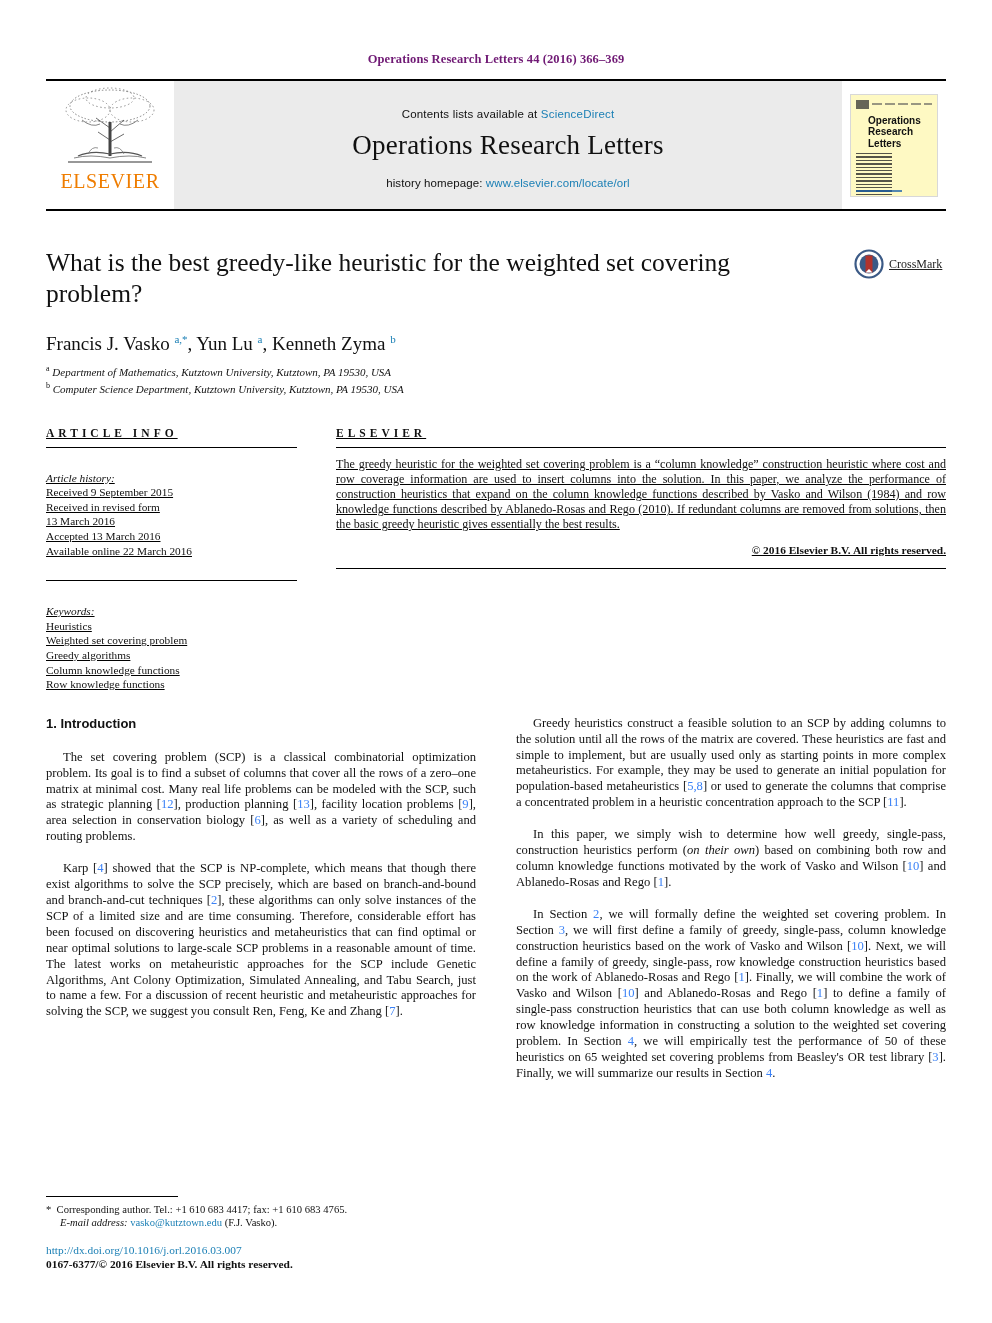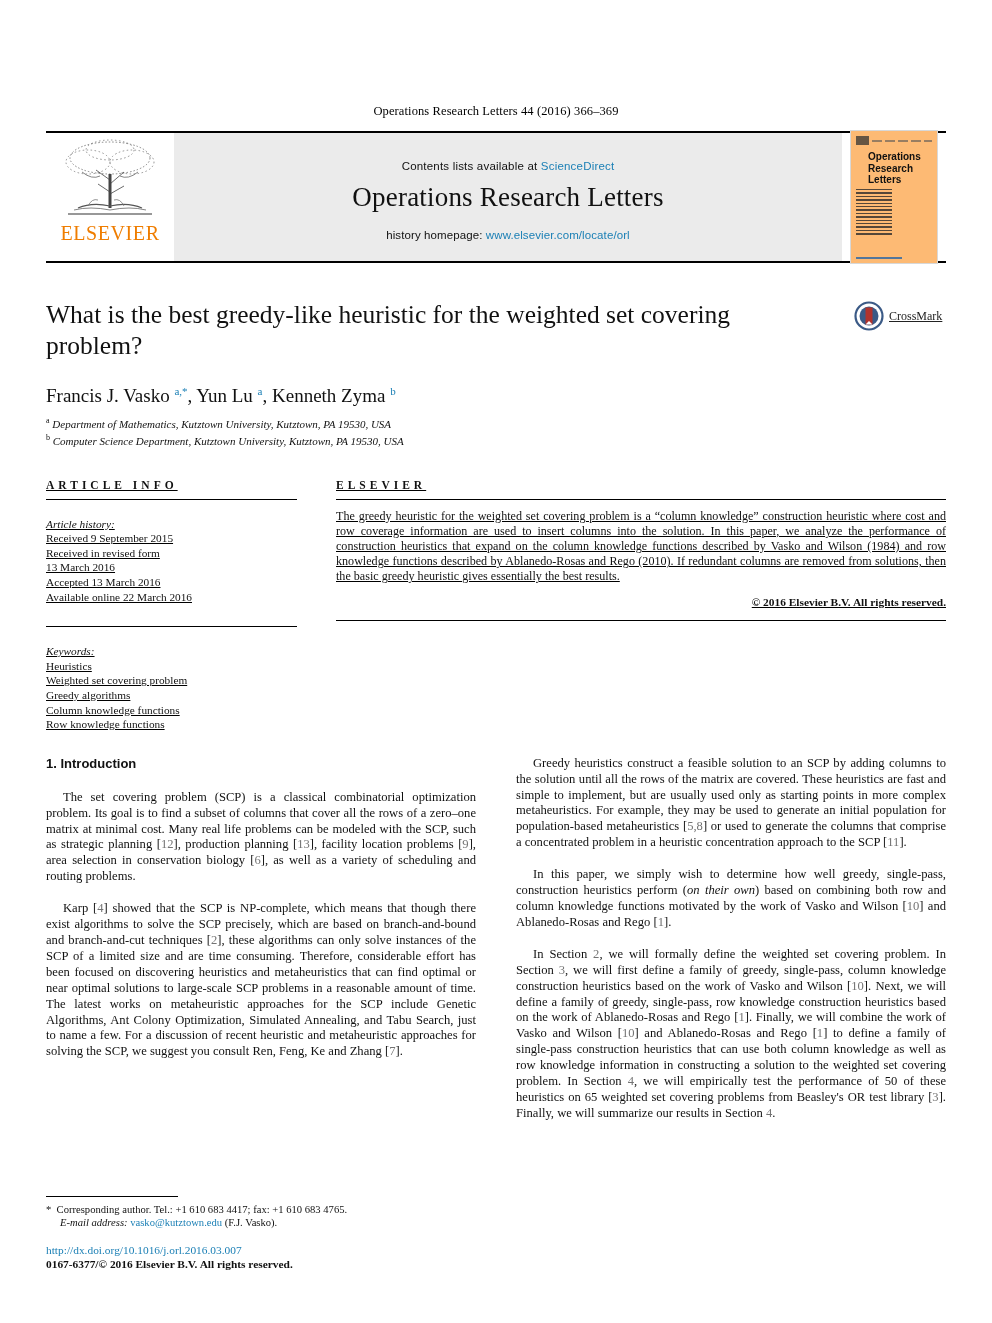--- a/index.html
+++ b/index.html
@@ -19,26 +19,26 @@
     position: relative;
     width: 992px;
     height: 1323px;
     box-sizing: border-box;
     padding: 0 46px;
   }
 
   
   .running-head {
     text-align: center;
-    color: #000000;
-    font-family: "Liberation Serif", serif;
-    font-weight: normal;
+    color: #701a75;
+    font-family: "Liberation Serif", serif;
+    font-weight: bold;
     font-size: 12.5px;
     letter-spacing: 0.1px;
-    padding-top: 104px;
+    padding-top: 52px;
   }
 
   
   .masthead {
     margin-top: 12px;
     border-top: 2.2px solid #000;
     border-bottom: 2.2px solid #000;
     height: 128px;
     display: flex;
     align-items: stretch;
@@ -97,22 +97,22 @@
   .homepage-line .url { color: #1a7fb5; }
   .cover-thumb {
     flex: 0 0 104px;
     width: 104px;
     display: flex;
     align-items: center;
     justify-content: center;
   }
   .cover-inner {
     width: 86px;
-    height: 132px;
-    background: #fdba74;
+    height: 101px;
+    background: #fef9c3;
     position: relative;
     box-shadow: 0 0 0 1px #d8d8d8;
     overflow: hidden;
   }
   .cover-topbar {
     position: absolute; top: 5px; left: 5px; right: 5px; height: 9px;
     display: flex; align-items: center; gap: 3px;
   }
   .cover-mark { width: 13px; height: 9px; background: #333; opacity: .75; }
   .cover-tinytext {
@@ -192,21 +192,21 @@
   .col-abstract { flex: 1 1 auto; }
   .sec-head {
     font-family: "Liberation Serif", serif;
     font-weight: bold;
     font-size: 11.5px;
     letter-spacing: 4px;
     color: #111;
   }
   .rule { border-top: 1.6px solid #000; margin-top: 8px; }
   .info-body {
-    margin-top: 17px;
+    margin-top: 23px;
     font-family: "Liberation Serif", serif;
     font-size: 11.3px;
     line-height: 14.6px;
     color: #111;
   }
   .info-body .ital { font-style: italic; }
   .keywords-wrap { margin-top: 22px; }
   .keywords-rule { border-top: 1.6px solid #000; }
   .kw-head { font-style: italic; }
   .abstract-body {
@@ -244,21 +244,21 @@
   .para {
     font-family: "Liberation Serif", serif;
     font-size: 12.6px;
     line-height: 15.9px;
     text-align: justify;
     text-indent: 17px;
     color: #111;
     margin: 0;
   }
   .para + .para { margin-top: 16px; }
-  .ref { color: #737373; }
+  .ref { color: #3b82f6; }
   .ital { font-style: italic; }
 
   
   .footnote-area {
     position: absolute;
     left: 46px;
     bottom: 52px;
     width: 410px;
   }
   .fn-rule { border-top: 1px solid #000; width: 132px; margin-bottom: 6px; }

